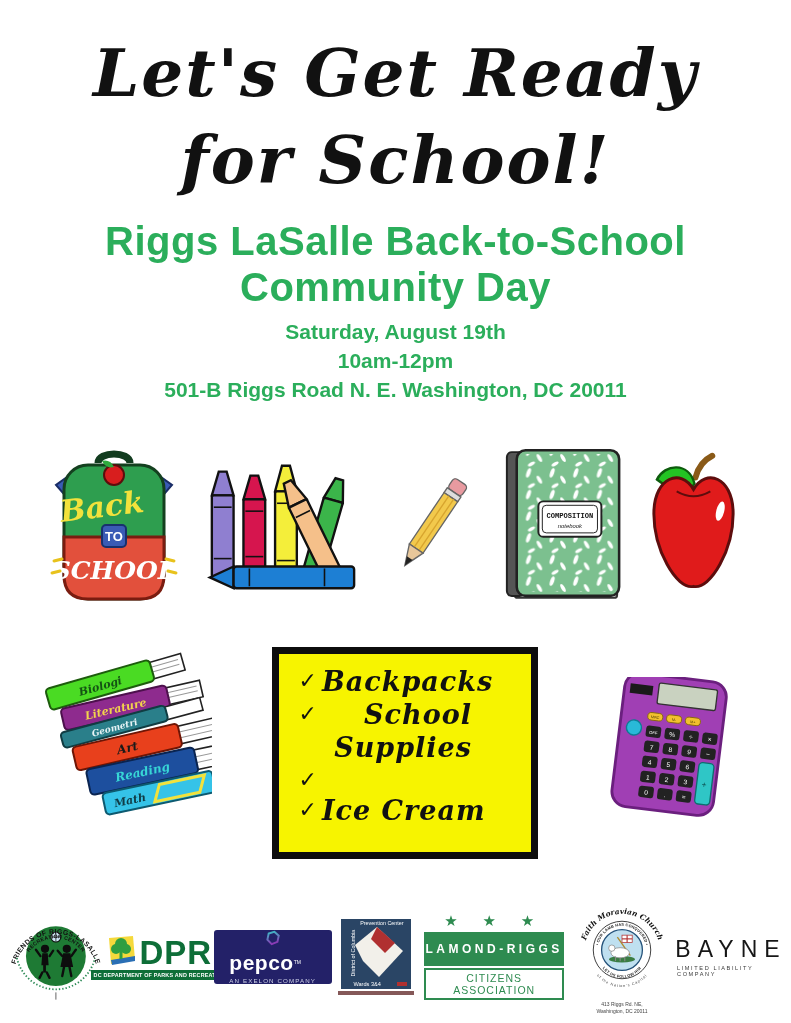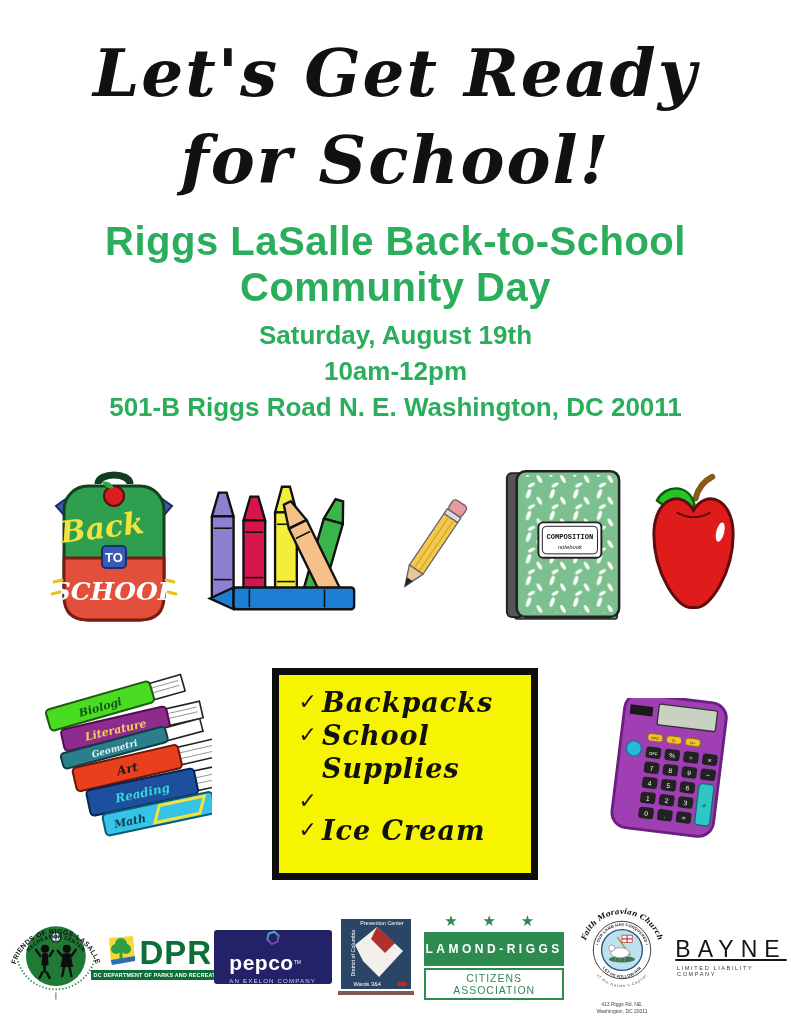--- a/index.html
+++ b/index.html
@@ -1,24 +1,24 @@
 <!DOCTYPE html>
 <html><head>
 <meta charset="utf-8">
 <style>
   html,body{margin:0;padding:0;background:#fff;}
   .page{position:relative;width:791px;height:1023px;background:#ffffff;overflow:hidden;
         font-family:"Liberation Sans",sans-serif;}
-  .script{font-family:"DejaVu Serif",serif;font-style:italic;font-weight:bold;}
+  .script{font-family:"DejaVu Serif",serif;font-style:italic;font-weight:bold;text-align:right;}
   .title{margin-top:30px;text-align:center;color:#111;font-size:66px;line-height:1.32;
          letter-spacing:2px;}
   .heading{margin-top:14px;text-align:center;color:#2bae5b;font-weight:bold;
            font-size:40px;line-height:1.15;letter-spacing:0.5px;}
   .details{margin-top:8px;text-align:center;color:#2bae5b;font-weight:bold;
-           font-size:26px;line-height:1.38;}
+           font-size:21px;line-height:1.38;}
   .clip-row1{margin-top:34px;display:flex;align-items:center;justify-content:space-evenly;
              height:172px;padding:0 30px;}
   .clip-row2{margin-top:36px;display:flex;align-items:flex-start;justify-content:space-between;
              height:220px;padding:0 42px;}
   .checkbox-panel{box-sizing:border-box;width:266px;min-height:212px;background:#f7f400;
                   border:7px solid #0d0d0d;padding:12px 10px 14px 20px;margin-top:0px;}
   .check-item{display:flex;align-items:flex-start;color:#111;}
   .check-mark{font-size:22px;font-weight:bold;line-height:1.35;margin-right:5px;
               font-family:"DejaVu Sans",sans-serif;}
   .check-text{font-size:27px;line-height:1.22;letter-spacing:1px;}
@@ -52,21 +52,21 @@
   
   .lamond{width:146px;}
   .lr-stars{color:#2e8b50;font-size:15px;letter-spacing:10px;line-height:1;margin-bottom:3px;
             font-family:"DejaVu Sans",sans-serif;}
   .lr-bar1{box-sizing:border-box;width:140px;background:#2e8b50;color:#fff;text-align:center;
            font-size:12px;font-weight:bold;letter-spacing:3.5px;padding:10px 0;}
   .lr-bar2{box-sizing:border-box;width:140px;background:#fff;border:2px solid #2e8b50;color:#2e8b50;
            text-align:center;font-size:10.5px;letter-spacing:1px;padding:2px 8px;margin-top:2px;}
   
   .bayne{width:108px;}
-  .bayne-name{color:#161616;font-size:23px;font-weight:500;letter-spacing:7px;line-height:1;text-decoration:underline;}
+  .bayne-name{color:#161616;font-size:23px;font-weight:500;letter-spacing:7px;line-height:1;}
   .bayne-tag{color:#3a3a3a;font-size:5.6px;letter-spacing:1.6px;margin-top:4px;}
   
   .faith-addr{color:#444;font-size:5px;line-height:1.3;text-align:center;margin-top:1px;}
   svg text{font-family:"Liberation Sans",sans-serif;}
   svg .svgscript{font-family:"DejaVu Serif",serif;font-style:italic;font-weight:bold;}
 </style>
 </head>
 <body>
 
 <div class="page">

